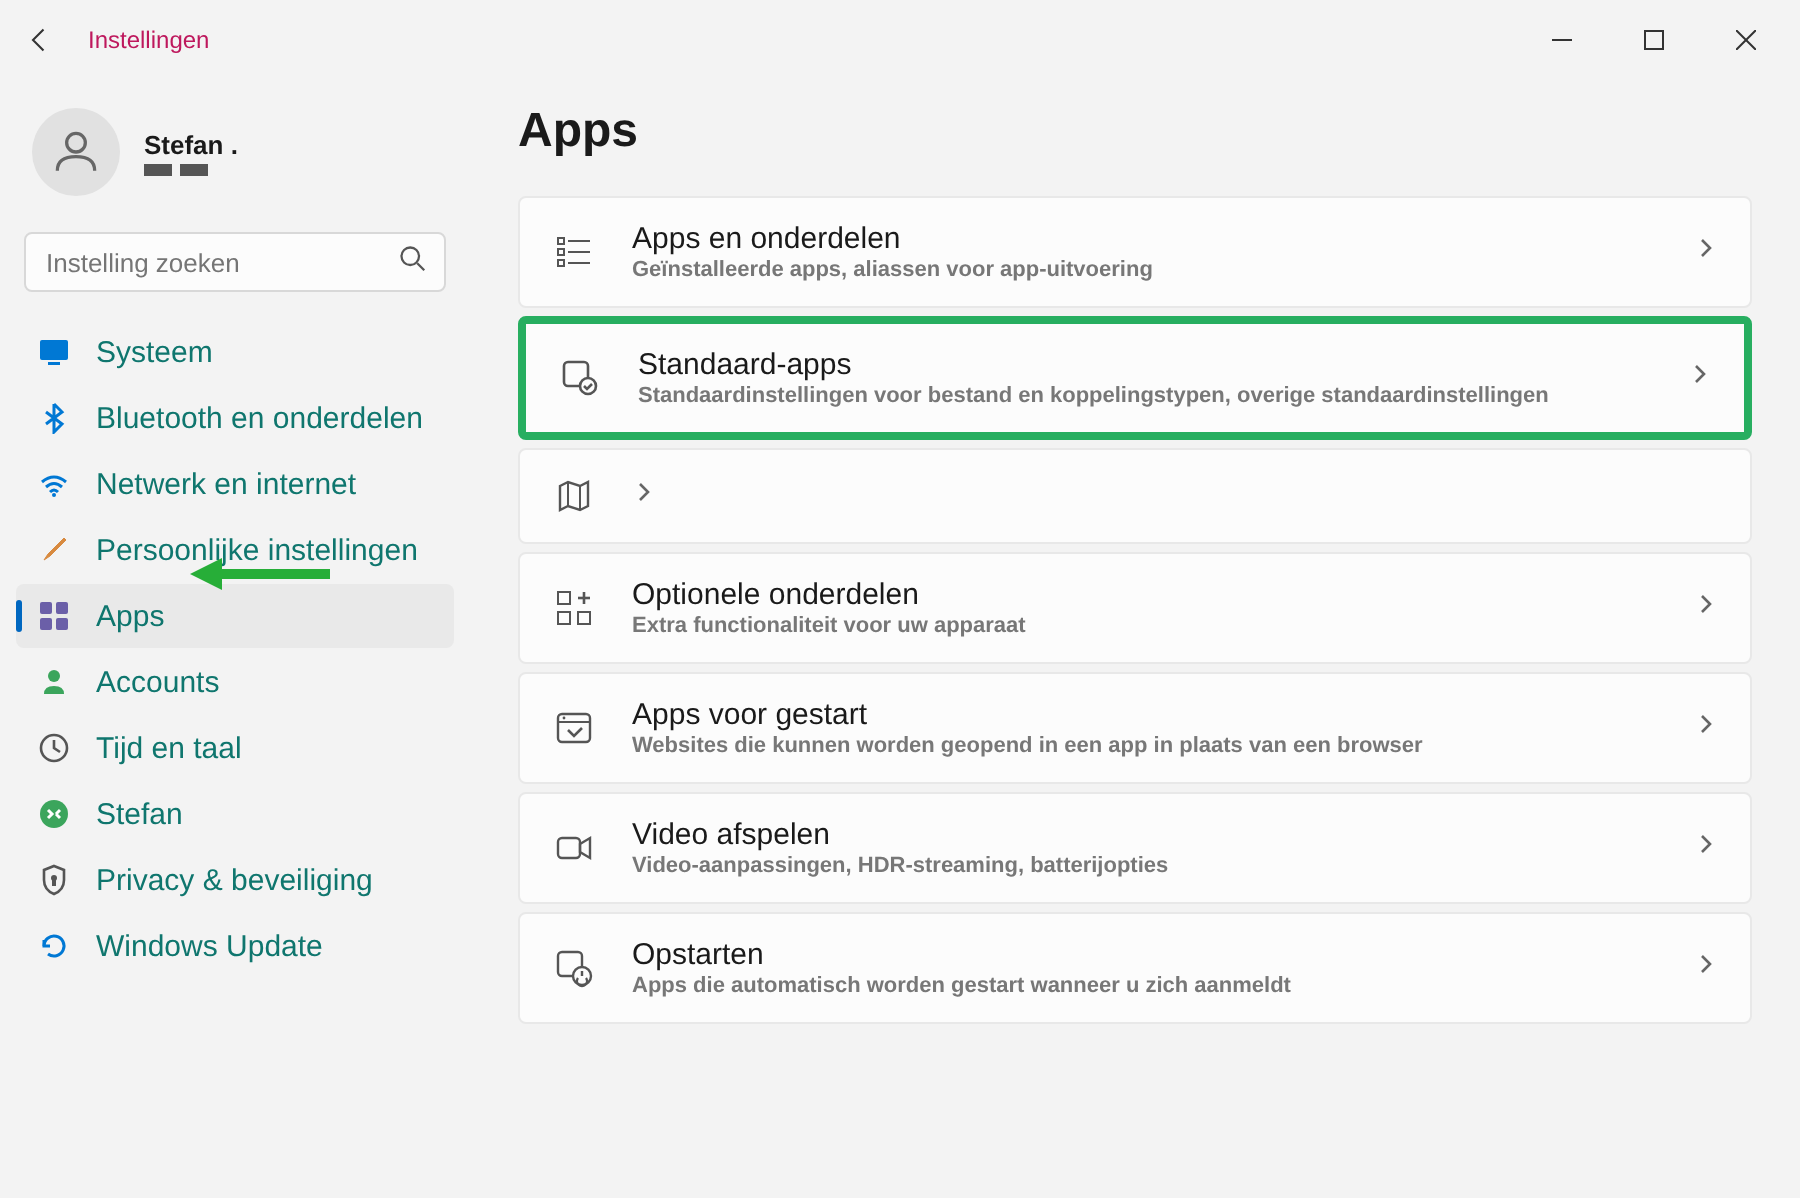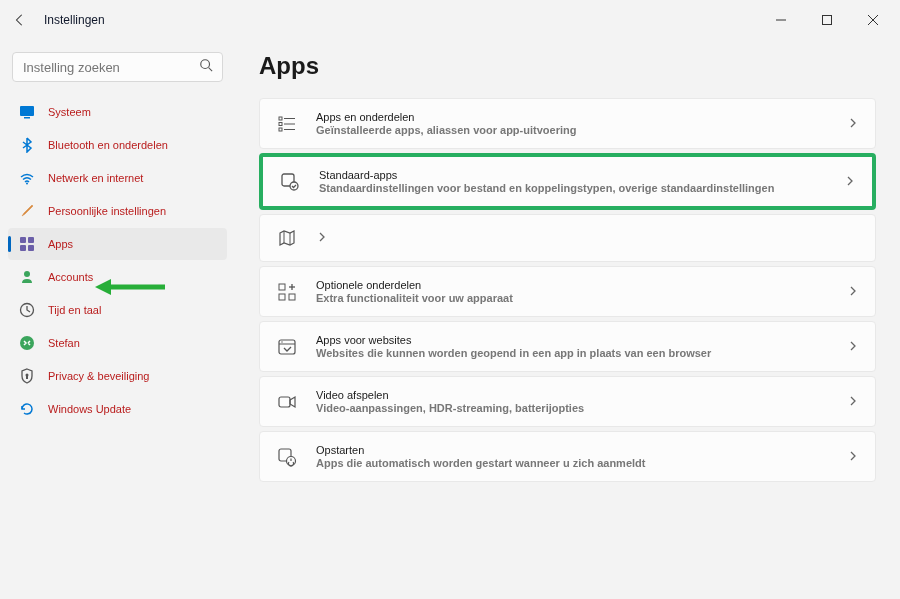--- a/index.html
+++ b/index.html
@@ -1,20 +1,20 @@
 <!DOCTYPE html>
 <html><head>
   <meta charset="utf-8">
   <style>
     * { box-sizing: border-box; margin: 0; padding: 0; font-family: 'Segoe UI', -apple-system, sans-serif; }
     body { width: 900px; height: 599px; background: #f3f3f3; overflow: hidden; position: relative; }
     
     .titlebar { height: 40px; display: flex; align-items: center; padding: 0 4px; background: #f3f3f3; }
     .titlebar-back { width: 32px; height: 32px; display: flex; align-items: center; justify-content: center; cursor: pointer; border-radius: 4px; }
-    .titlebar-title { font-size: 12px; margin-left: 8px; color: #0f172a; }
+    .titlebar-title { font-size: 12px; margin-left: 8px; color: #be185d; }
     .titlebar-controls { margin-left: auto; display: flex; }
     .titlebar-btn { width: 46px; height: 32px; display: flex; align-items: center; justify-content: center; cursor: pointer; }
     
     .main-area { display: flex; height: calc(100% - 40px); }
     
     .sidebar { width: 235px; padding: 8px 8px 8px 8px; display: flex; flex-direction: column; background: #f3f3f3; }
     .profile { display: flex; align-items: center; padding: 6px 8px 14px 8px; gap: 12px; }
     .avatar { width: 44px; height: 44px; border-radius: 50%; background: #e1e1e1; display: flex; align-items: center; justify-content: center; }
     .profile-info { display: flex; flex-direction: column; }
     .profile-name { font-size: 13px; font-weight: 600; color: #1a1a1a; }
@@ -23,31 +23,31 @@
     
     .search-box { margin: 4px 4px 14px 4px; height: 30px; background: #fcfcfc; border: 1px solid #d8d8d8; border-radius: 4px; display: flex; align-items: center; padding: 4px 10px; }
     .search-input { flex: 1; border: none; outline: none; background: transparent; font-size: 13px; color: #555; }
     .search-icon { color: #555; }
     
     .nav-list { display: flex; flex-direction: column; gap: 1px; }
     .nav-item { height: 32px; display: flex; align-items: center; padding: 0 10px; border-radius: 4px; cursor: pointer; gap: 12px; position: relative; }
     .nav-item.active { background: #e9e9e9; }
     .nav-item.active::before { content: ''; position: absolute; left: 0; top: 8px; bottom: 8px; width: 3px; background: #0067c0; border-radius: 2px; }
     .nav-icon { width: 18px; height: 18px; display: flex; align-items: center; justify-content: center; flex-shrink: 0; }
-    .nav-label { font-size: 11px; color: #b91c1c; }
+    .nav-label { font-size: 15px; color: #0f766e; }
     
     .content { flex: 1; padding: 12px 24px 20px 24px; overflow-y: auto; }
     .page-title { font-size: 24px; font-weight: 600; margin-bottom: 18px; color: #1a1a1a; }
     
     .card-list { display: flex; flex-direction: column; gap: 4px; }
     .card { background: #fcfcfc; border: 1px solid #e8e8e8; border-radius: 4px; padding: 12px 16px; display: flex; align-items: center; gap: 18px; cursor: pointer; }
     .card.highlighted { border: 4px solid #27ae60; justify-content: center; }
     .card-icon { width: 22px; height: 22px; display: flex; align-items: center; justify-content: center; flex-shrink: 0; color: #555; }
     .card-text { flex: 1; }
-    .card-title { font-size: 11px; color: #1a1a1a; margin-bottom: 1px; }
+    .card-title { font-size: 15px; color: #1a1a1a; margin-bottom: 1px; }
     .card-desc { font-size: 11px; color: #777; font-weight: bold; }
     .card-chevron { color: #666; }
     
     .arrow-annotation { position: absolute; left: 95px; top: 275px; pointer-events: none; z-index: 10; }
   </style>
 </head>
 <body>
 
 <div class="titlebar">
   <div class="titlebar-back">
@@ -71,20 +71,35 @@
       <svg width="10" height="10" viewBox="0 0 10 10">
           <line x1="0" y1="0" x2="10" y2="10" stroke="#333" stroke-width="1"></line>
           <line x1="10" y1="0" x2="0" y2="10" stroke="#333" stroke-width="1"></line>
         </svg>
     </div>
   </div>
 </div>
 
 <div class="main-area">
   <div class="sidebar">
+    <div class="profile">
+      <div class="avatar">
+        <svg width="28" height="28" viewBox="0 0 24 24">
+            <circle cx="12" cy="8" r="4" fill="none" stroke="#666" stroke-width="1.4"></circle>
+            <path d="M4 20 Q4 14 12 14 Q20 14 20 20" fill="none" stroke="#666" stroke-width="1.4"></path>
+          </svg>
+      </div>
+      <div class="profile-info">
+        <div class="profile-name">Stefan .</div>
+        <div class="profile-bars">
+          <div class="profile-bar"></div>
+            <div class="profile-bar"></div>
+        </div>
+      </div>
+    </div>
 
     <div class="search-box">
       <input class="search-input" placeholder="Instelling zoeken" style="">
       <span class="search-icon">
         <svg width="14" height="14" viewBox="0 0 16 16">
             <circle cx="7" cy="7" r="5" stroke="#555" stroke-width="1.3" fill="none"></circle>
             <line x1="11" y1="11" x2="15" y2="15" stroke="#555" stroke-width="1.3"></line>
           </svg>
       </span>
     </div>
@@ -260,21 +275,21 @@
       <div class="card">
         <div class="card-icon">
             <svg width="20" height="20" viewBox="0 0 20 20">
               <rect x="2" y="3" width="16" height="14" rx="2" stroke="#555" stroke-width="1.2" fill="none"></rect>
               <line x1="2" y1="7" x2="18" y2="7" stroke="#555"></line>
               <circle cx="5" cy="5" r="0.7" fill="#555"></circle>
               <path d="M7 11 L10 14 L14 10" stroke="#555" stroke-width="1.3" fill="none"></path>
             </svg>
           </div>
         <div class="card-text">
-          <div class="card-title">Apps voor websites</div>
+          <div class="card-title">Apps voor gestart</div>
           <div class="card-desc">Websites die kunnen worden geopend in een app in plaats van een browser</div>
         </div>
         <div class="card-chevron"><svg width="12" height="12" viewBox="0 0 12 12">
               <path d="M4 2 L8 6 L4 10" stroke="#666" stroke-width="1.3" fill="none"></path>
             </svg></div>
       </div>
 
       <div class="card">
         <div class="card-icon">
             <svg width="20" height="20" viewBox="0 0 20 20">

